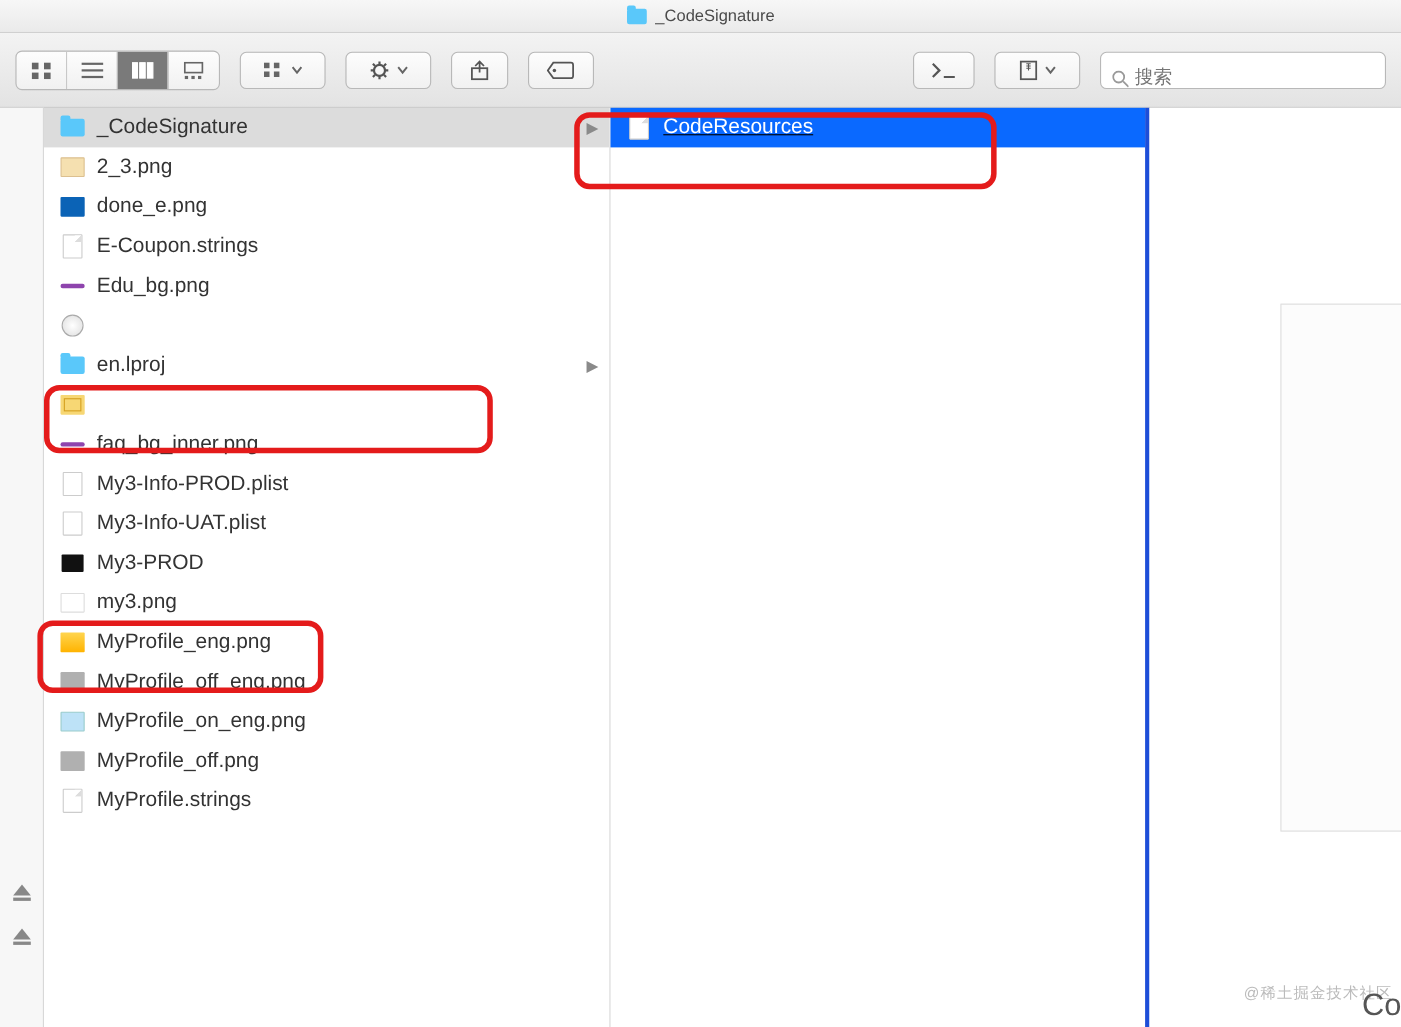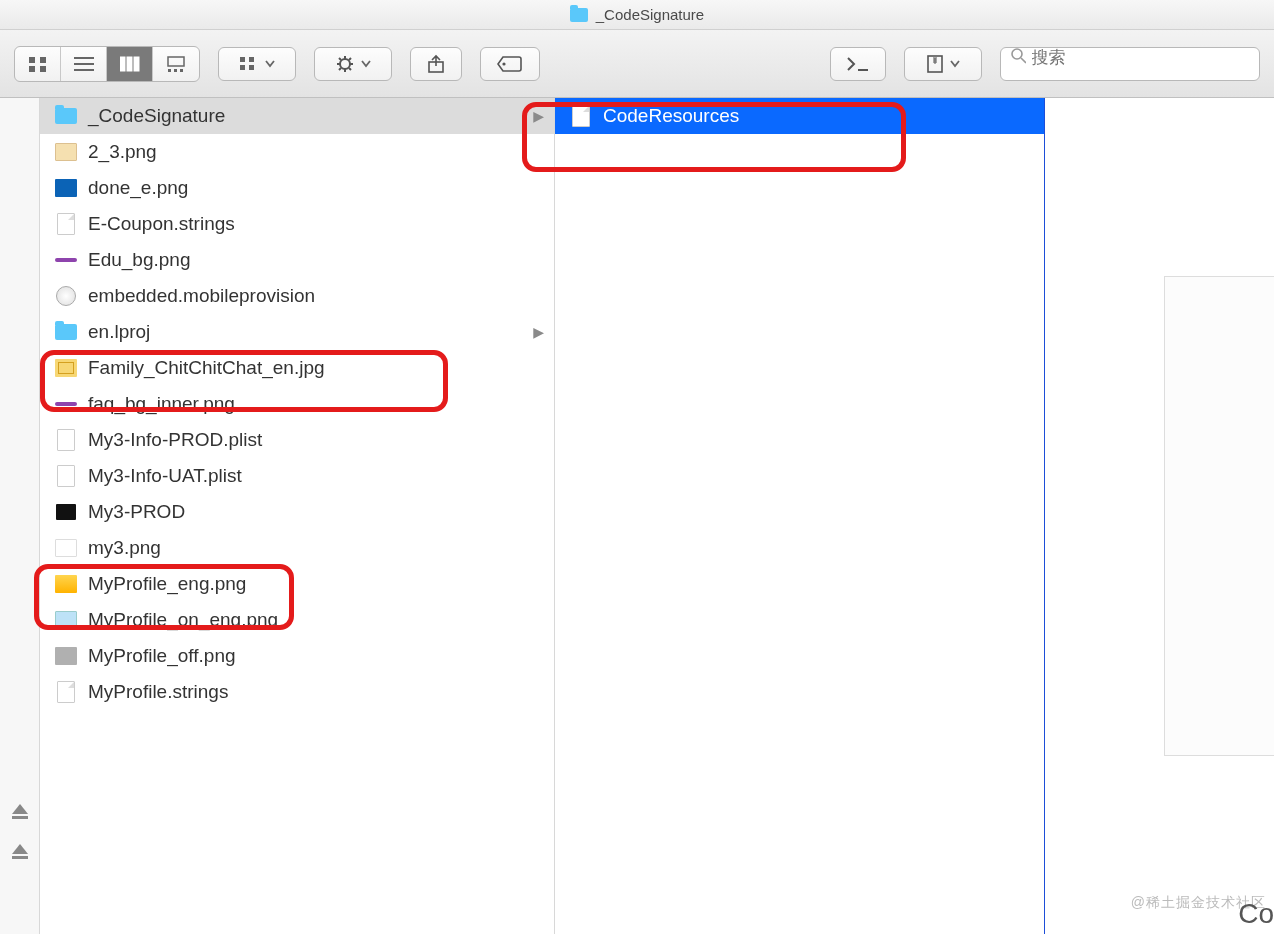--- a/index.html
+++ b/index.html
@@ -11,30 +11,30 @@
 .titlebar .title { font-size: 15px; color: #4a4a4a; }
 
 .toolbar { height: 68px; background: linear-gradient(#f3f3f3, #e3e3e3); border-bottom: 1px solid #c0c0c0; display: flex; align-items: center; padding: 0 14px; gap: 18px; }
 .tb-group { display: flex; border: 1px solid #b8b8b8; border-radius: 6px; background: linear-gradient(#fdfdfd,#f1f1f1); overflow: hidden; }
 .tb-btn { width: 46px; height: 34px; display: flex; align-items: center; justify-content: center; border-right: 1px solid #c8c8c8; cursor: pointer; }
 .tb-btn:last-child { border-right: none; }
 .tb-btn.active { background: #7a7a7a; }
 .tb-btn.active svg path, .tb-btn.active svg rect, .tb-btn.active svg circle { stroke: #fff; fill: #fff; }
 .tb-single { border: 1px solid #b8b8b8; border-radius: 6px; background: linear-gradient(#fdfdfd,#f1f1f1); height: 34px; display: flex; align-items: center; justify-content: center; cursor: pointer; }
 .spacer { flex: 1; }
-.search-wrap { border: 1px solid #b8b8b8; border-radius: 6px; background: #fff; height: 34px; width: 260px; display: flex; align-items: flex-start; padding: 0 10px; gap: 6px; }
+.search-wrap { border: 1px solid #b8b8b8; border-radius: 6px; background: #fff; height: 34px; width: 260px; display: flex; align-items: flex-end; padding: 0 10px; gap: 6px; }
 .search-wrap input { border: none; outline: none; font-size: 17px; color: #999; background: transparent; width: 100%; }
 
 .columns { display: flex; height: calc(934px - 98px); }
 .sidebar-strip { width: 40px; background: #f7f7f7; border-right: 1px solid #d8d8d8; display:flex; flex-direction:column; justify-content:flex-end; align-items:center; padding-bottom:80px; gap:30px; }
 .eject { width:0; height:0; border-left:8px solid transparent; border-right:8px solid transparent; border-bottom:10px solid #888; position:relative; }
 .eject::after { content:""; position:absolute; left:-8px; top:12px; width:16px; height:3px; background:#888; }
 
 .col1 { width: 515px; border-right: 1px solid #d8d8d8; overflow-y: auto; }
-.col2 { width: 490px; border-right: 1px solid #1d4ed8; }
+.col2 { width: 490px; border-right: 4px solid #1d4ed8; text-decoration: underline; }
 .col3 { flex:1; background:#fff; display:flex; align-items:center; justify-content:flex-end; }
 .preview-box { width:120px; height:480px; border:1px solid #ddd; background:#fcfcfc; margin-right:-10px; }
 
 .row { height: 36px; display: flex; align-items: center; padding: 0 10px 0 14px; gap: 10px; cursor: pointer; font-size: 19px; color: #333; position: relative; }
 .row.selected-folder { background: #dcdcdc; }
 .row.selected-file { background: #0a69ff; color: #fff; }
 .row .chev { margin-left: auto; color: #8a8a8a; font-size: 14px; }
 
 .ic { width: 24px; height: 22px; display: flex; align-items: center; justify-content: center; flex-shrink: 0; }
 .ic-folder { background: #5ac8fa; border-radius: 2px; width: 22px; height: 16px; position: relative; }
@@ -203,34 +203,32 @@
       <div class="row">
         <span class="ic">
           <span class="ic-line"></span>
         </span>
         <span>Edu_bg.png</span>
       </div>
       <div class="row">
         <span class="ic">
           <span class="ic-prov"></span>
         </span>
-        <span>embedded.mobileprovision</span>
       </div>
       <div class="row">
         <span class="ic">
           <span class="ic-folder"></span>
         </span>
         <span>en.lproj</span>
         <span class="chev">▶</span>
       </div>
       <div class="row">
         <span class="ic">
           <span class="ic-yel"></span>
         </span>
-        <span>Family_ChitChitChat_en.jpg</span>
       </div>
       <div class="row">
         <span class="ic">
           <span class="ic-line"></span>
         </span>
         <span>faq_bg_inner.png</span>
       </div>
       <div class="row">
         <span class="ic">
           <span class="ic-plist"></span>
@@ -253,20 +251,26 @@
         <span class="ic">
           <span class="ic-blank"></span>
         </span>
         <span>my3.png</span>
       </div>
       <div class="row">
         <span class="ic">
           <span class="ic-gold"></span>
         </span>
         <span>MyProfile_eng.png</span>
+      </div>
+      <div class="row">
+        <span class="ic">
+          <span class="ic-grey"></span>
+        </span>
+        <span>MyProfile_off_eng.png</span>
       </div>
       <div class="row">
         <span class="ic">
           <span class="ic-png2"></span>
         </span>
         <span>MyProfile_on_eng.png</span>
       </div>
       <div class="row">
         <span class="ic">
           <span class="ic-grey"></span>

